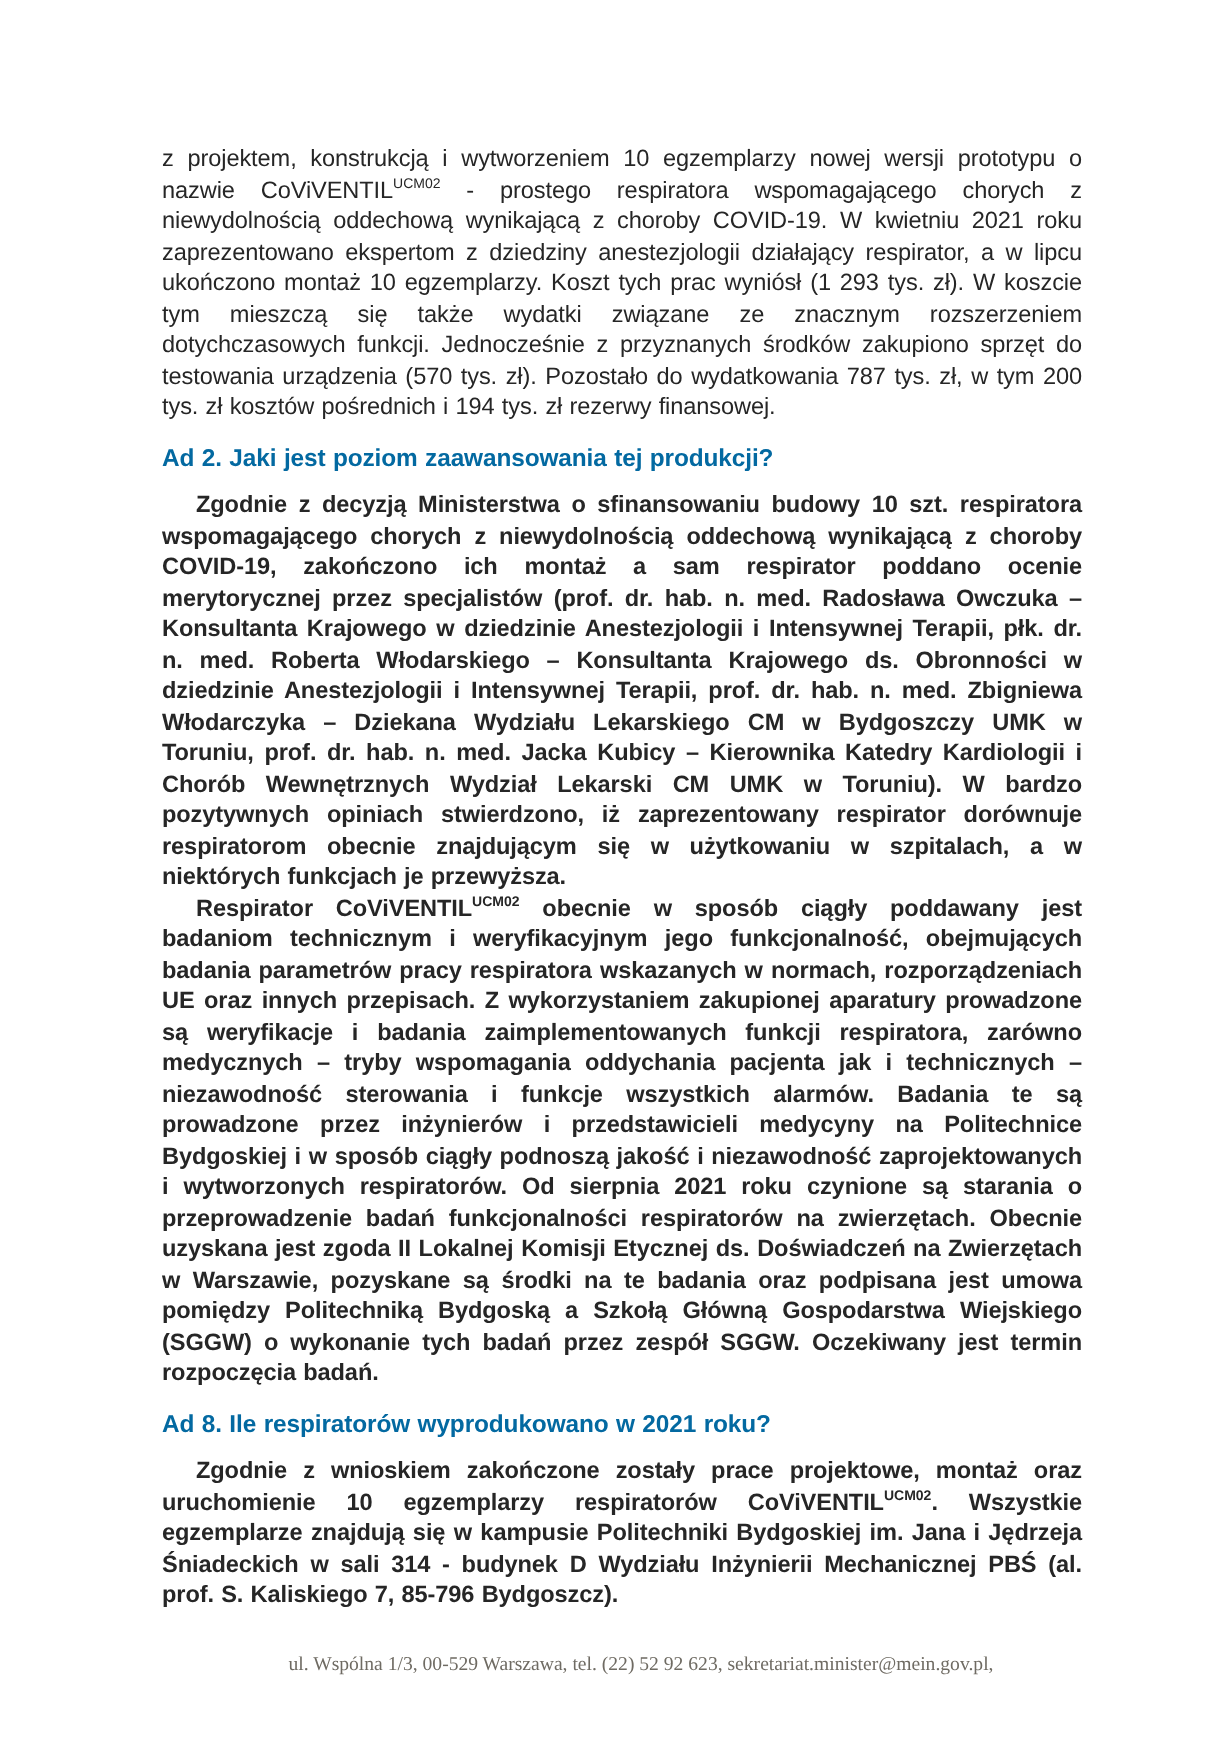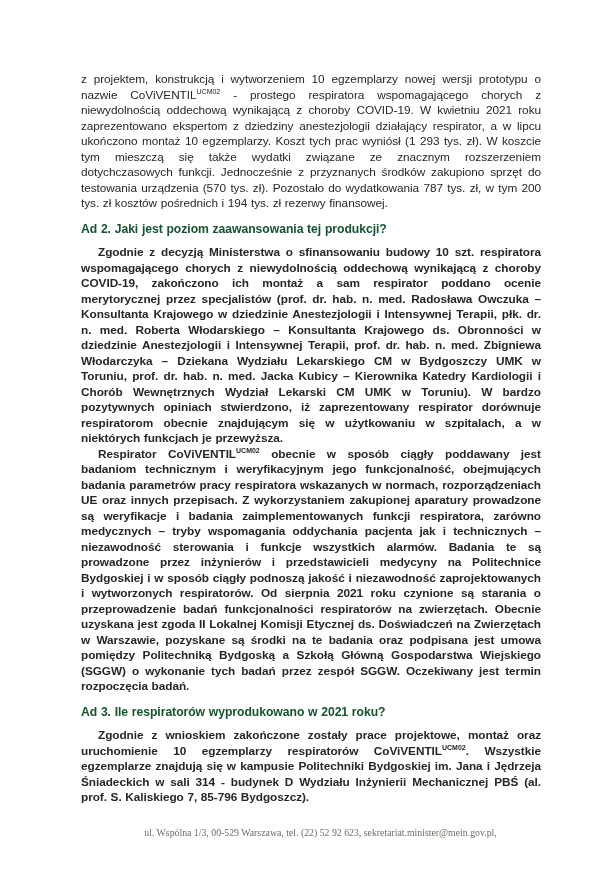--- a/index.html
+++ b/index.html
@@ -23,21 +23,21 @@
     text-align-last: left;
     letter-spacing: -0.05px;
     word-spacing: 0.4px;
   }
   .para { margin: 0; }
   .para.indent { text-indent: 17px; font-weight: bold; }
   .heading {
     margin: 10px 0 8px 0;
     font-weight: 700;
     font-size: 12.2px;
-    color: #14532d;
+    color: #0369a1;
     text-align: left;
   }
   sup {
     font-size: 7px;
     line-height: 0;
     vertical-align: super;
     letter-spacing: 0;
   }
   .footer {
     position: absolute;
@@ -53,20 +53,20 @@
 </style>
 </head>
 <body>
 
 <div class="page">
   <div class="content">
     <p class="para"><span>z projektem, konstrukcją i wytworzeniem 10 egzemplarzy nowej wersji prototypu o nazwie CoViVENTIL</span><sup>UCM02</sup><span> - prostego respiratora wspomagającego chorych z niewydolnością oddechową wynikającą z choroby COVID-19. W kwietniu 2021 roku zaprezentowano ekspertom z dziedziny anestezjologii działający respirator, a w lipcu ukończono montaż 10 egzemplarzy. Koszt tych prac wyniósł (1 293 tys. zł). W koszcie tym mieszczą się także wydatki związane ze znacznym rozszerzeniem dotychczasowych funkcji. Jednocześnie z przyznanych środków zakupiono sprzęt do testowania urządzenia (570 tys. zł). Pozostało do wydatkowania 787 tys. zł, w tym 200 tys. zł kosztów pośrednich i 194 tys. zł rezerwy finansowej.</span></p>
     <p class="heading"><span>Ad 2. Jaki jest poziom zaawansowania tej produkcji?</span></p>
     <p class="para indent"><span>Zgodnie z decyzją Ministerstwa o sfinansowaniu budowy 10 szt. respiratora wspomagającego chorych z niewydolnością oddechową wynikającą z choroby COVID-19, zakończono ich montaż a sam respirator poddano ocenie merytorycznej przez specjalistów (prof. dr. hab. n. med. Radosława Owczuka – Konsultanta Krajowego w dziedzinie Anestezjologii i Intensywnej Terapii, płk. dr. n. med. Roberta Włodarskiego – Konsultanta Krajowego ds. Obronności w dziedzinie Anestezjologii i Intensywnej Terapii, prof. dr. hab. n. med. Zbigniewa Włodarczyka – Dziekana Wydziału Lekarskiego CM w Bydgoszczy UMK w Toruniu, prof. dr. hab. n. med. Jacka Kubicy – Kierownika Katedry Kardiologii i Chorób Wewnętrznych Wydział Lekarski CM UMK w Toruniu). W bardzo pozytywnych opiniach stwierdzono, iż zaprezentowany respirator dorównuje respiratorom obecnie znajdującym się w użytkowaniu w szpitalach, a w niektórych funkcjach je przewyższa.</span></p>
     <p class="para indent"><span>Respirator CoViVENTIL</span><sup>UCM02</sup><span> obecnie w sposób ciągły poddawany jest badaniom technicznym i weryfikacyjnym jego funkcjonalność, obejmujących badania parametrów pracy respiratora wskazanych w normach, rozporządzeniach UE oraz innych przepisach. Z wykorzystaniem zakupionej aparatury prowadzone są weryfikacje i badania zaimplementowanych funkcji respiratora, zarówno medycznych – tryby wspomagania oddychania pacjenta jak i technicznych – niezawodność sterowania i funkcje wszystkich alarmów. Badania te są prowadzone przez inżynierów i przedstawicieli medycyny na Politechnice Bydgoskiej i w sposób ciągły podnoszą jakość i niezawodność zaprojektowanych i wytworzonych respiratorów. Od sierpnia 2021 roku czynione są starania o przeprowadzenie badań funkcjonalności respiratorów na zwierzętach. Obecnie uzyskana jest zgoda II Lokalnej Komisji Etycznej ds. Doświadczeń na Zwierzętach w Warszawie, pozyskane są środki na te badania oraz podpisana jest umowa pomiędzy Politechniką Bydgoską a Szkołą Główną Gospodarstwa Wiejskiego (SGGW) o wykonanie tych badań przez zespół SGGW. Oczekiwany jest termin rozpoczęcia badań.</span></p>
-    <p class="heading"><span>Ad 3. Ile respiratorów wyprodukowano w 2021 roku?</span></p>
+    <p class="heading"><span>Ad 8. Ile respiratorów wyprodukowano w 2021 roku?</span></p>
     <p class="para indent"><span>Zgodnie z wnioskiem zakończone zostały prace projektowe, montaż oraz uruchomienie 10 egzemplarzy respiratorów CoViVENTIL</span><sup>UCM02</sup><span>. Wszystkie egzemplarze znajdują się w kampusie Politechniki Bydgoskiej im. Jana i Jędrzeja Śniadeckich w sali 314 - budynek D Wydziału Inżynierii Mechanicznej PBŚ (al. prof. S. Kaliskiego 7, 85-796 Bydgoszcz).</span></p>
   </div>
 
   <div class="footer">
     <div>ul. Wspólna 1/3, 00-529 Warszawa, tel. (22) 52 92 623, sekretariat.minister@mein.gov.pl,</div>
   </div>
 </div>
 
 </body></html>

